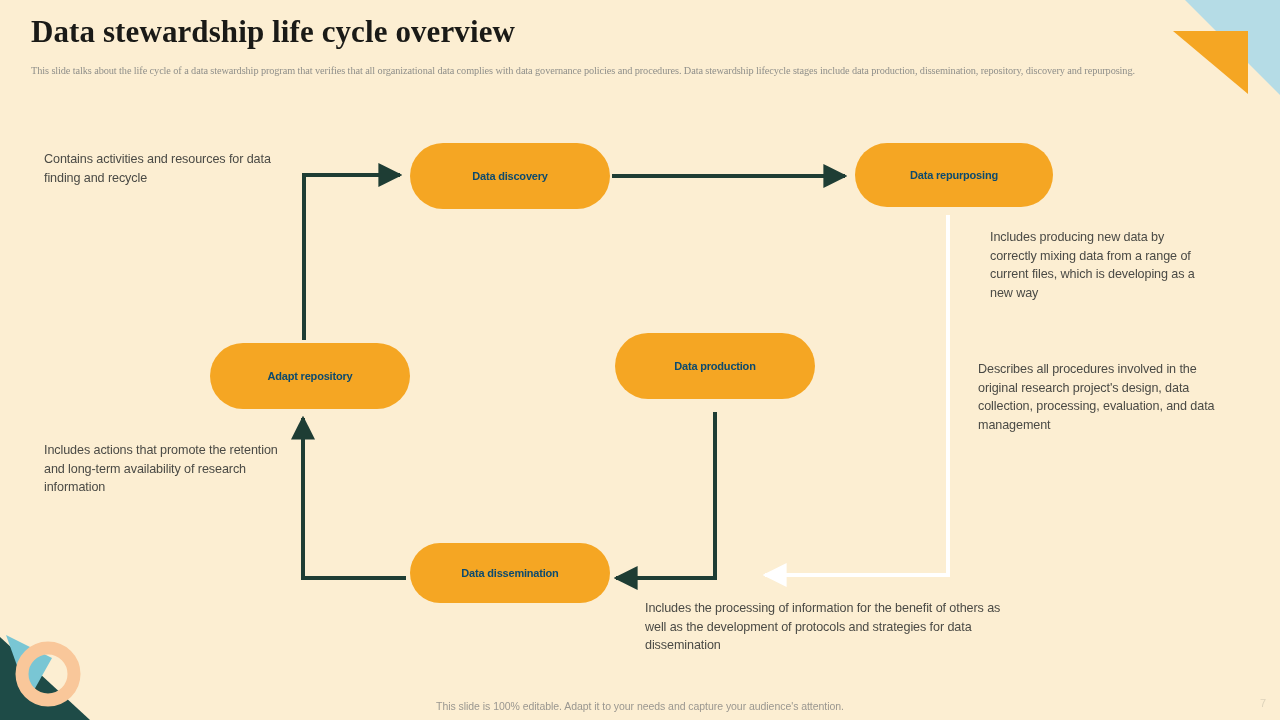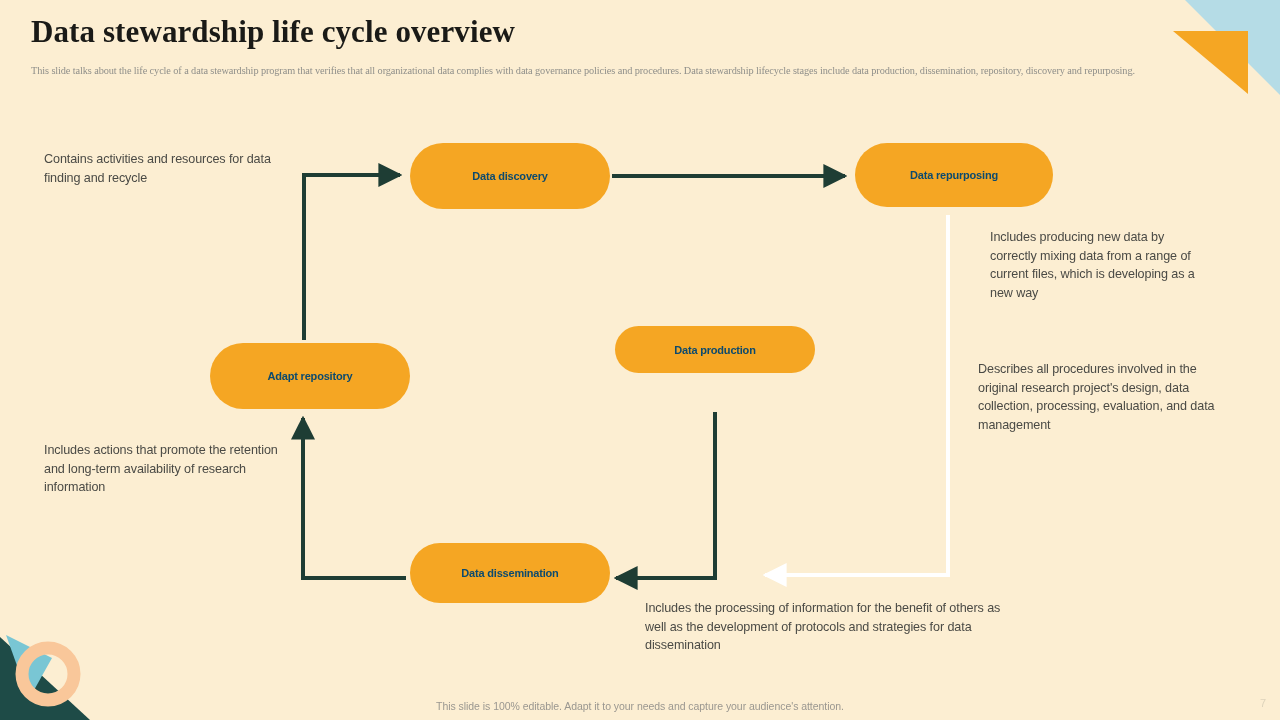--- a/index.html
+++ b/index.html
@@ -67,21 +67,21 @@
     justify-content: center;
     color: #0c4a6e;
     font-weight: bold;
     font-size: 11px;
     letter-spacing: -0.2px;
     z-index: 5;
   }
   #node-discovery    { left: 410px; top: 143px; width: 200px; height: 66px; }
   #node-repurposing  { left: 855px; top: 143px; width: 198px; height: 64px; }
   #node-repository   { left: 210px; top: 343px; width: 200px; height: 66px; }
-  #node-production   { left: 615px; top: 326px; width: 200px; height: 47px; }
+  #node-production   { left: 615px; top: 333px; width: 200px; height: 66px; }
   #node-dissemination{ left: 410px; top: 543px; width: 200px; height: 60px; }
 
   
   #connectors {
     position: absolute;
     left: 0; top: 0;
     width: 1280px; height: 720px;
     z-index: 2;
   }
 

